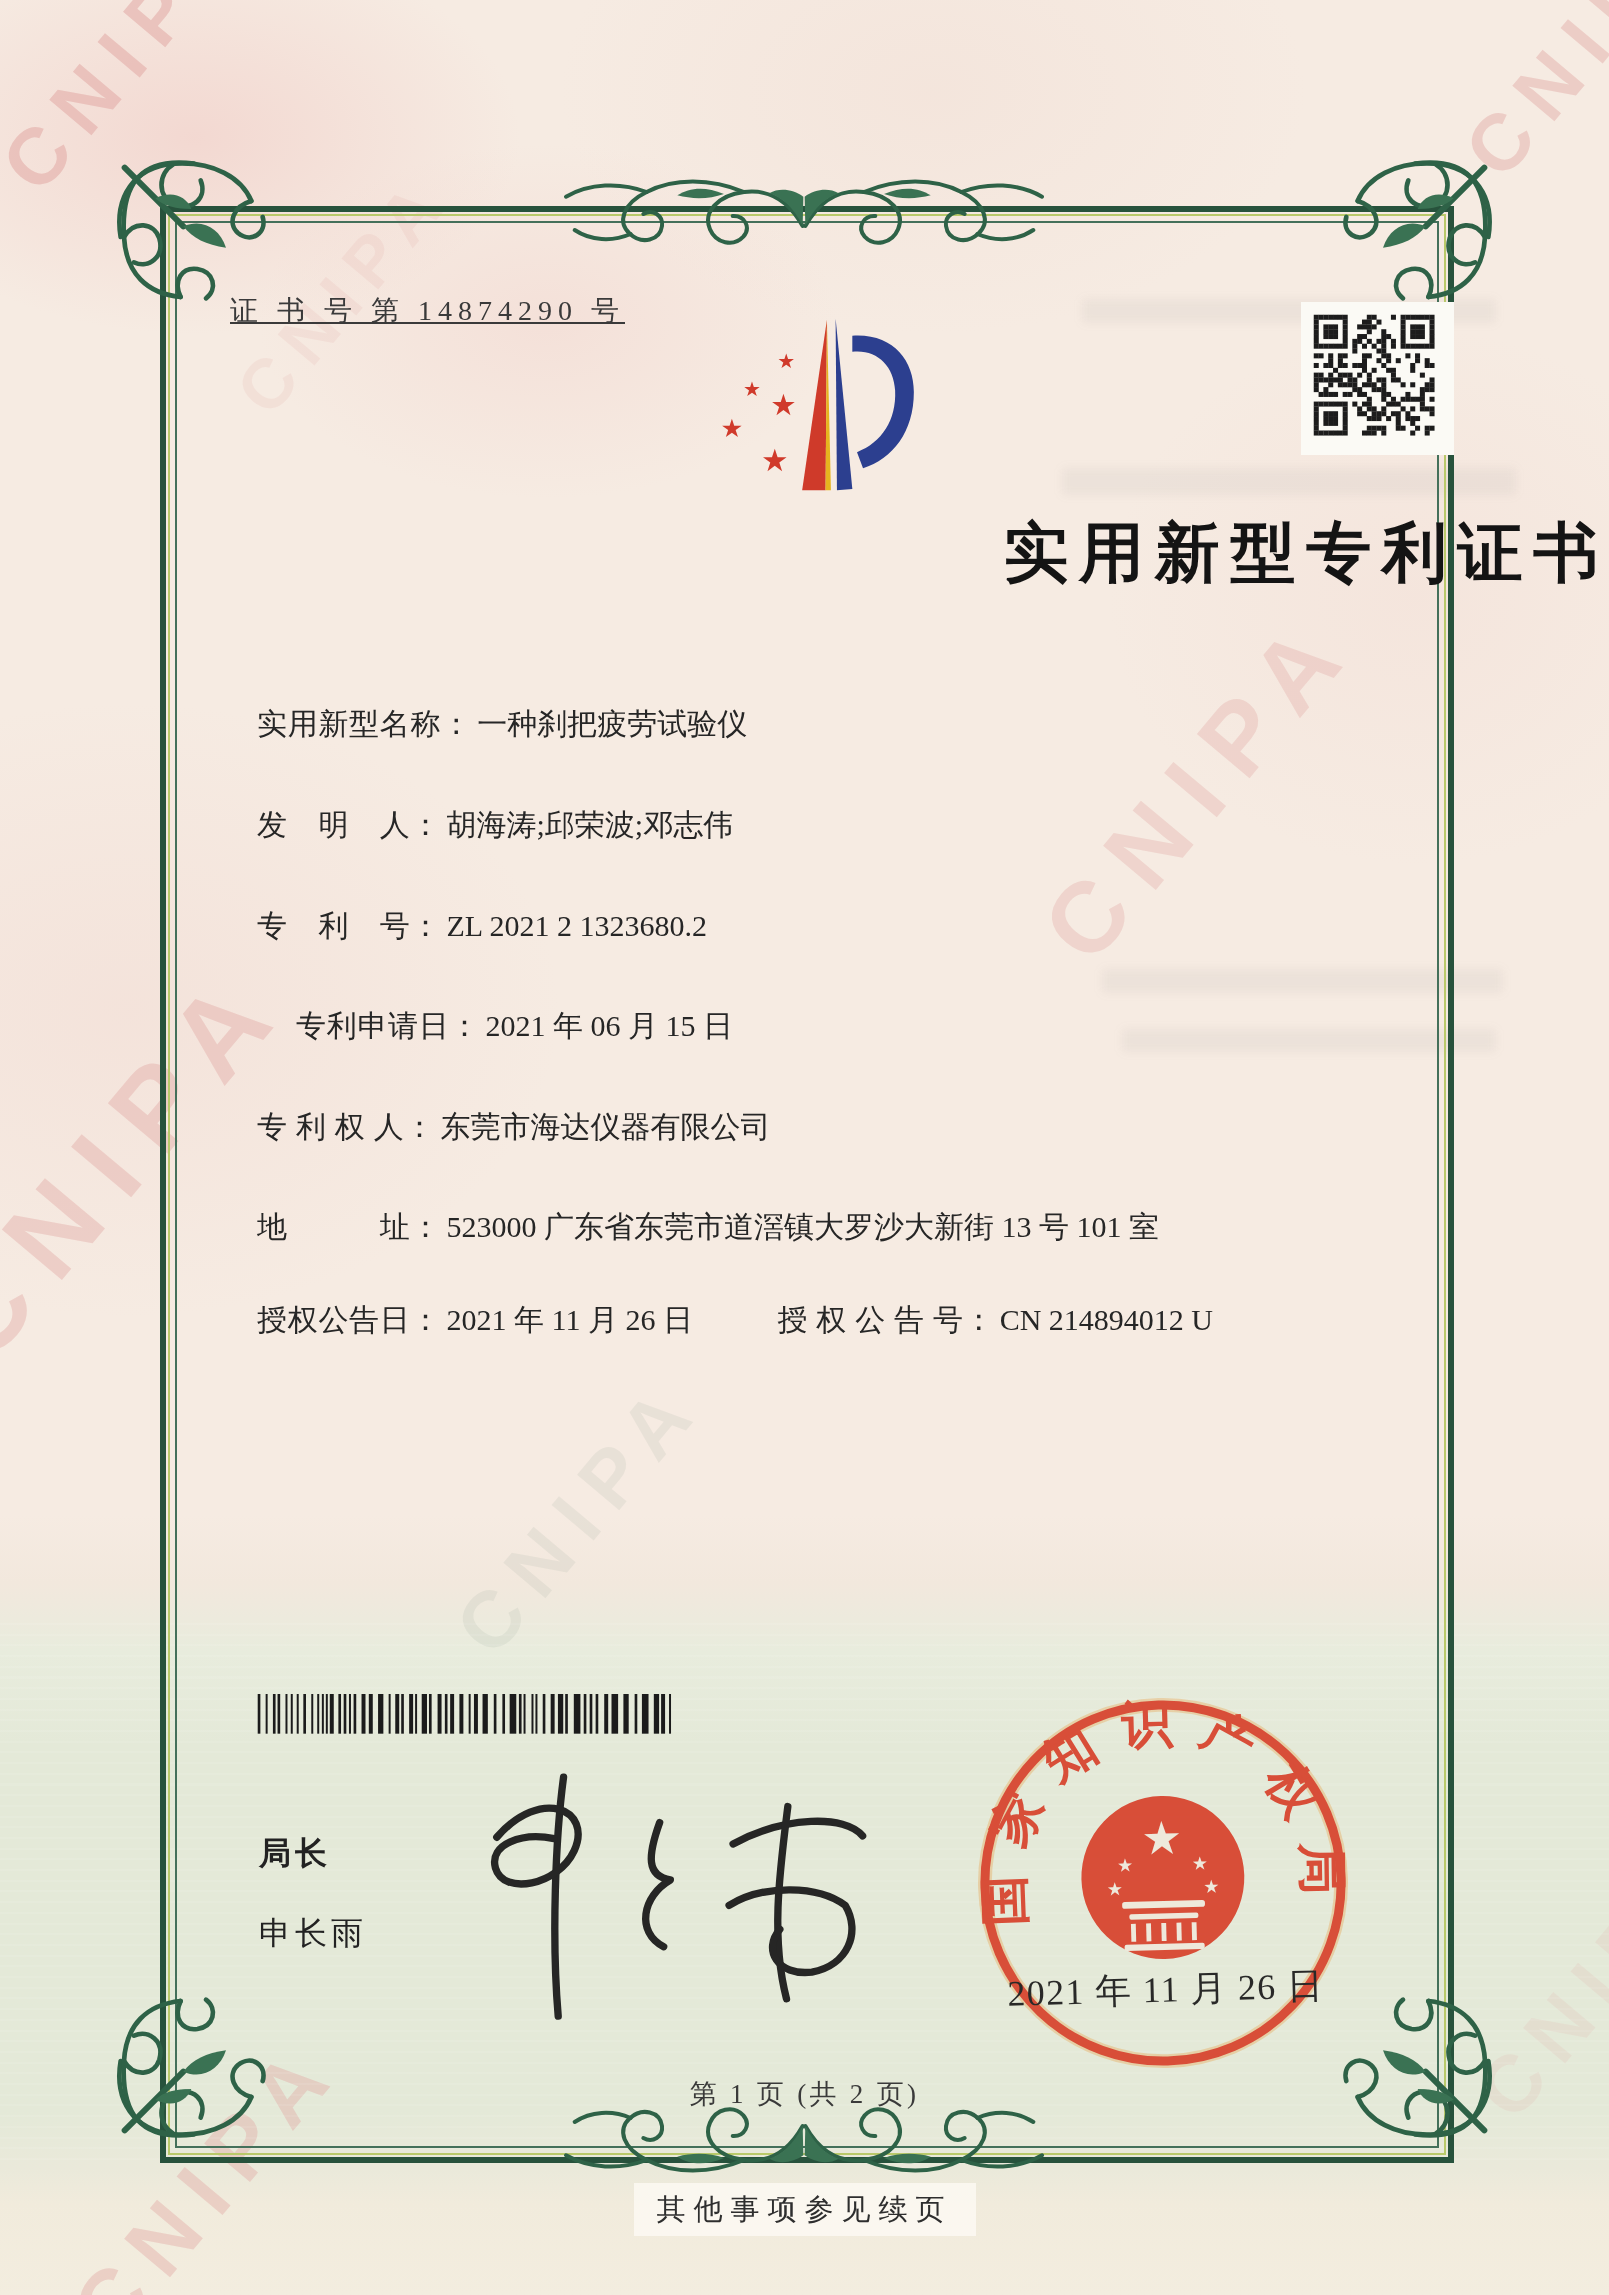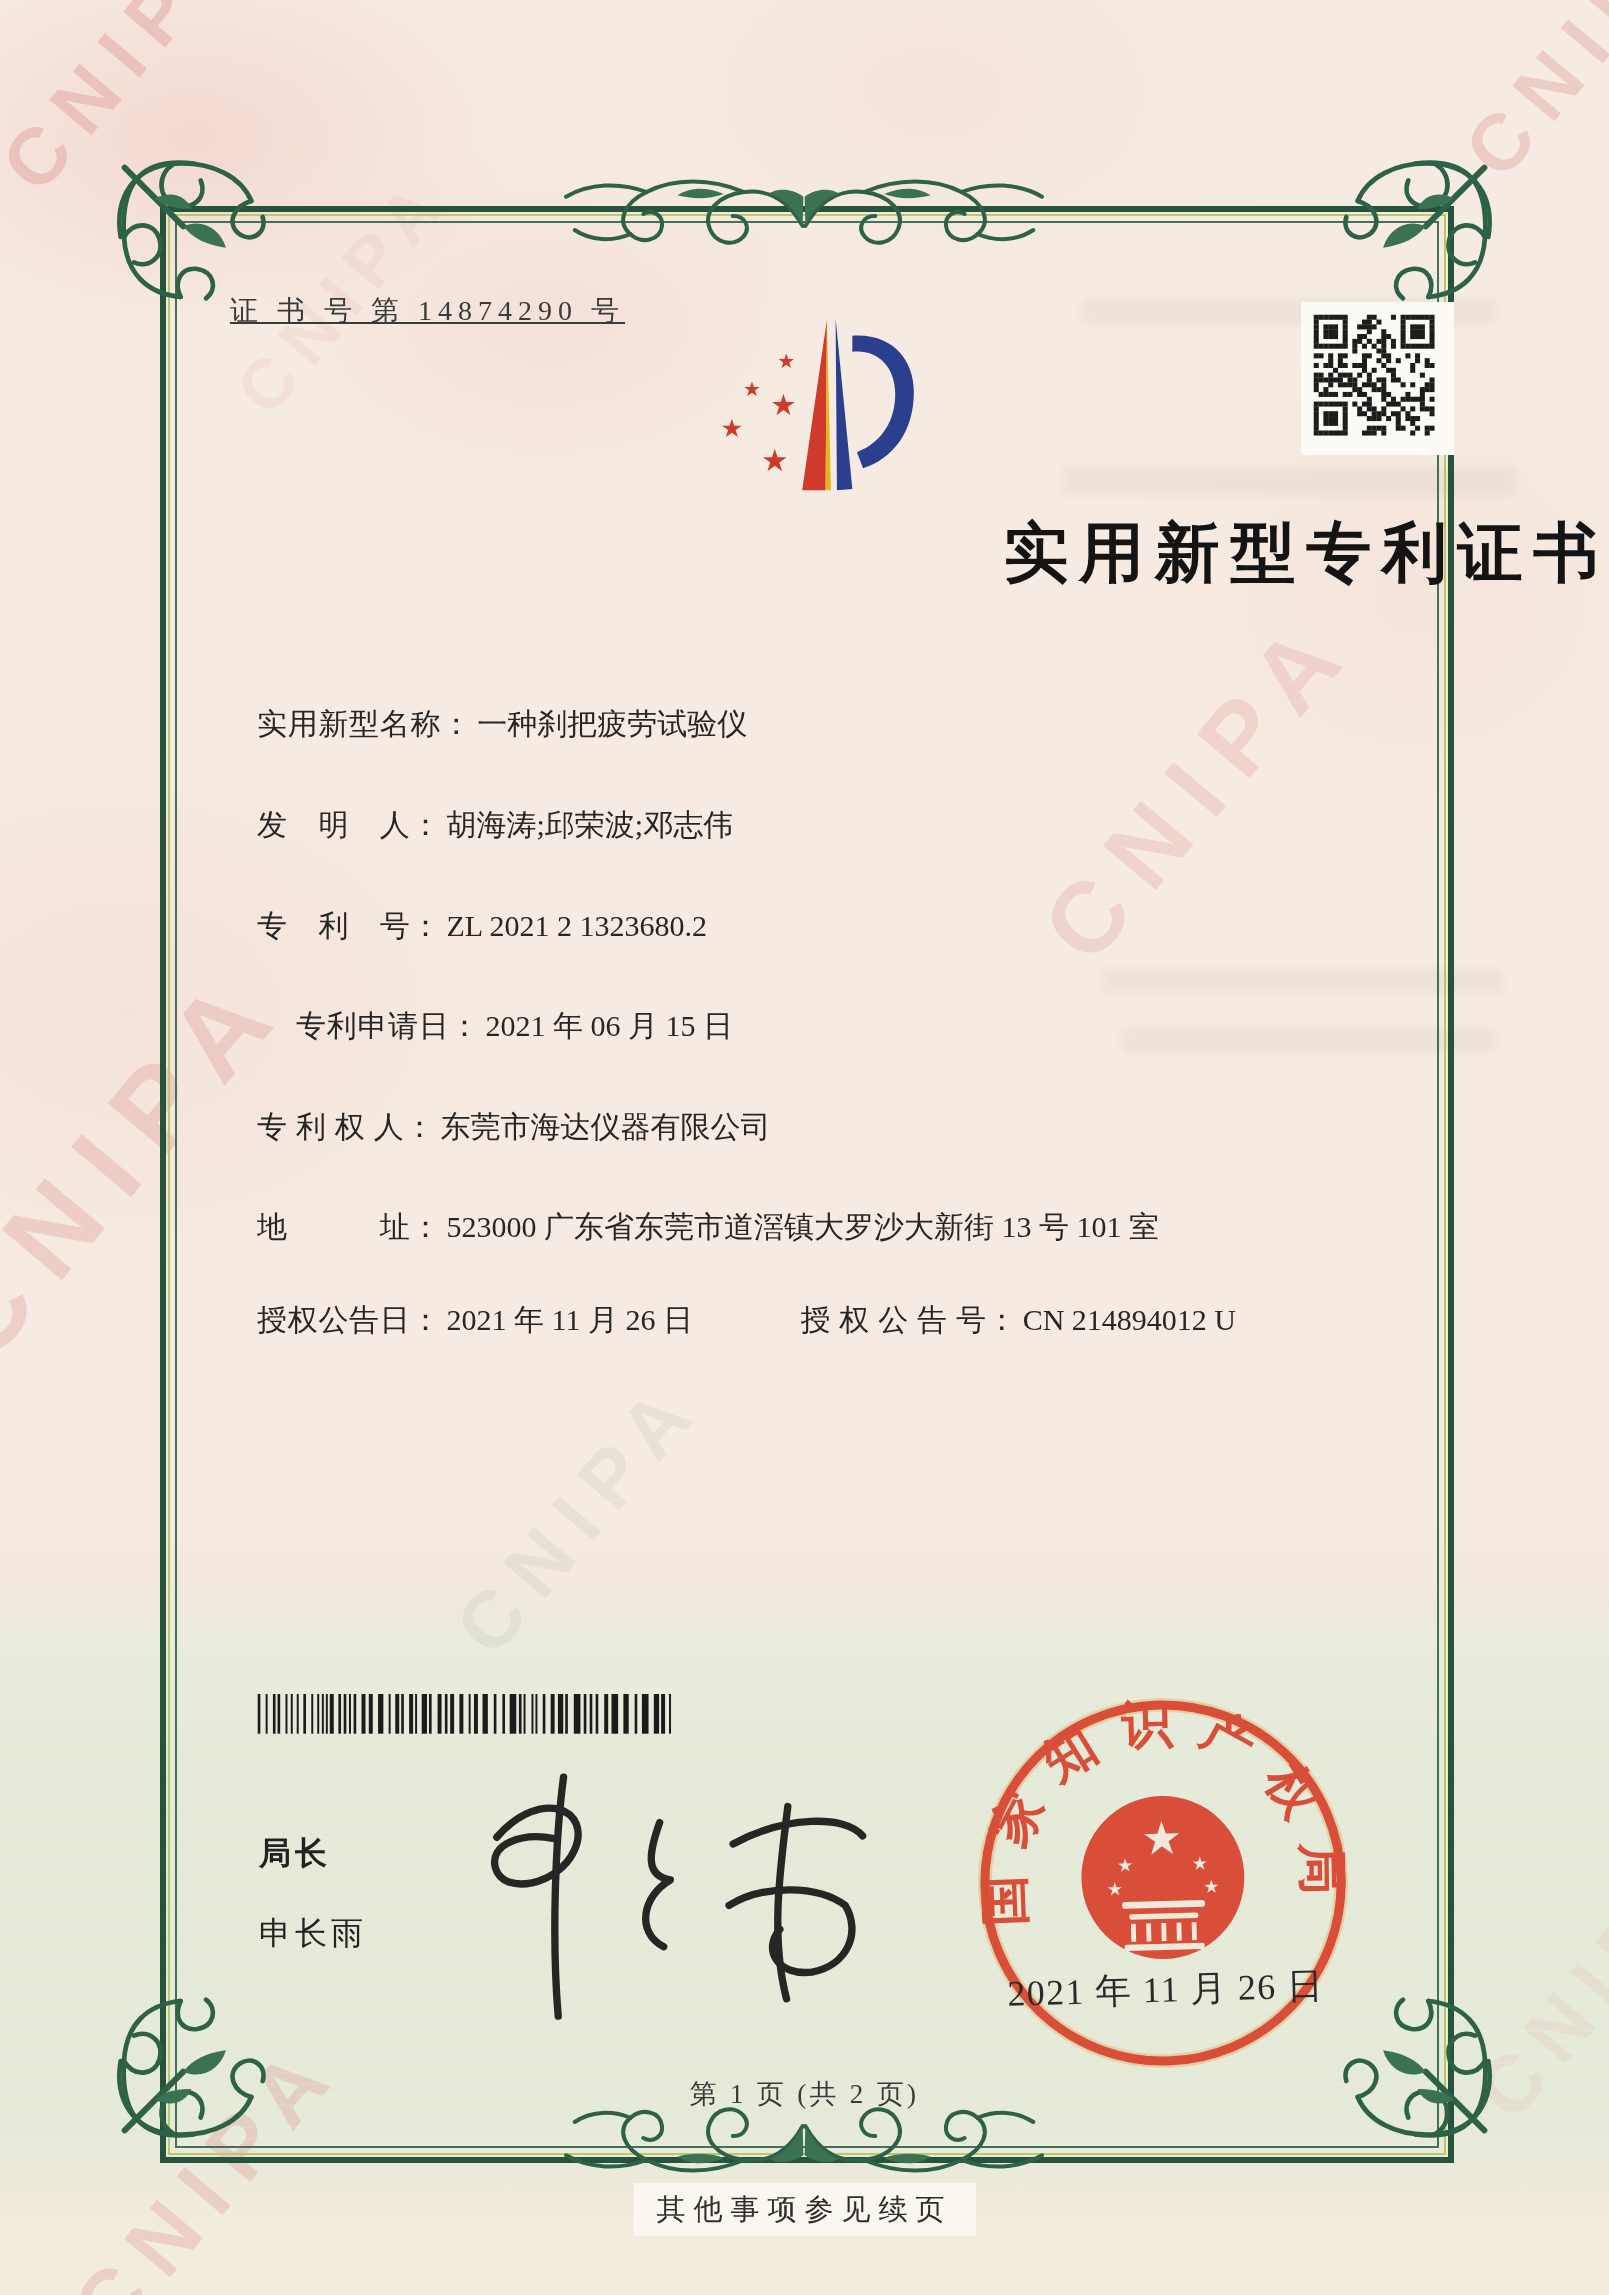--- a/index.html
+++ b/index.html
@@ -76,21 +76,21 @@
     text-align:right;font-size:65px;font-weight:700;color:#141414;
     letter-spacing:10.7px;
   }
   
   .fields{position:absolute;left:257px;top:695px;width:1136px;font-size:30px;color:#262626;}
   .frow{position:absolute;left:0;white-space:nowrap;}
   .frow .lab{letter-spacing:0.7px;}
   .frow .val{margin-left:5.3px;}
   .r1{top:9.4px;} .r2{top:110px;} .r3{top:211px;} .r4{top:311px;margin-left:39px;}
   .r5{top:412px;} .r6{top:512px;} .r7{top:605px;}
-  .grant2{margin-left:100px;}
+  .grant2{margin-left:77px;}
   
   .paras{
     position:absolute;left:256px;top:1371px;width:1102px;
     font-size:30px;line-height:2.06;text-align:justify;color:#303030;
   }
   .paras p{margin:0;text-indent:2em;}
   
   .barcode{position:absolute;left:254px;top:1694px;}
   .role{
     position:absolute;left:259px;top:1832px;

